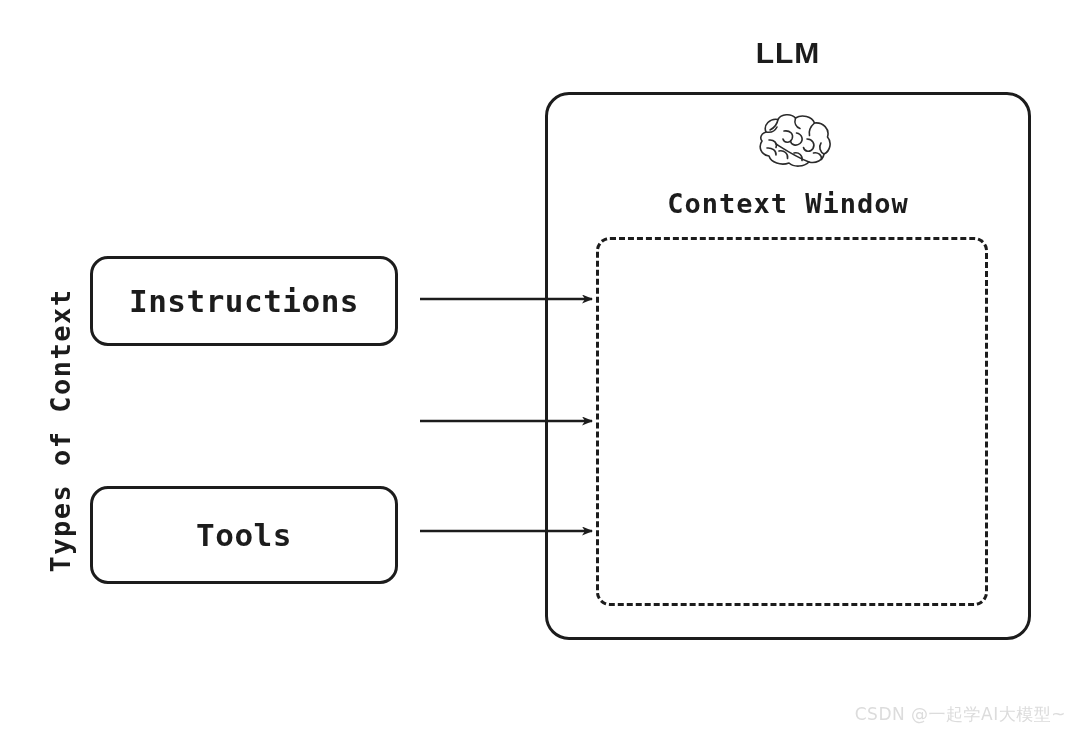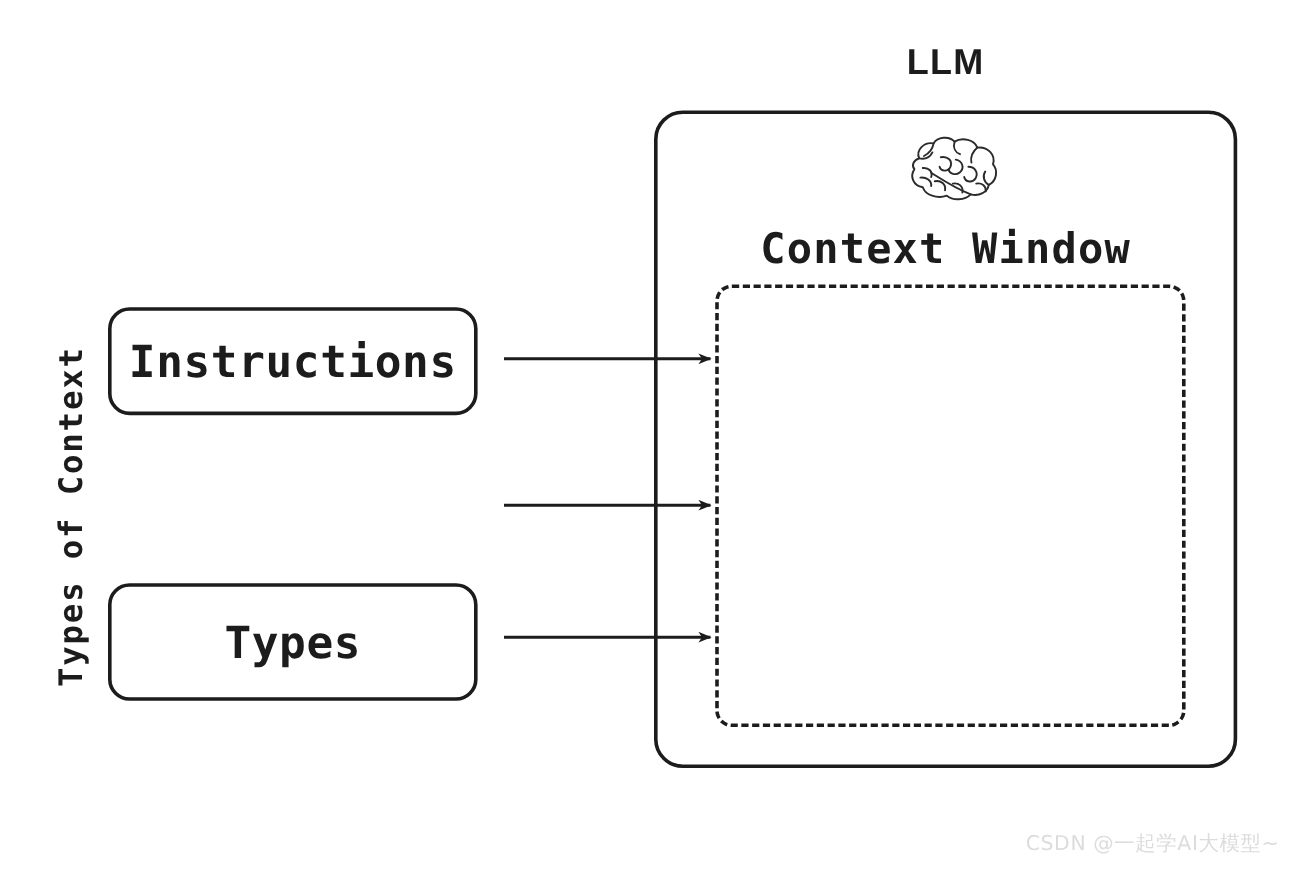--- a/index.html
+++ b/index.html
@@ -49,21 +49,21 @@
     box-sizing: border-box;
     border: 3px solid #1c1c1c;
     border-radius: 18px;
     background: #ffffff;
     display: flex;
     align-items: center;
     justify-content: center;
   }
   .ctx-box-label {
     font-family: "DejaVu Sans Mono", "Liberation Mono", monospace;
-    font-size: 37px;
+    font-size: 31px;
     font-weight: 700;
     letter-spacing: 0.5px;
     color: #1c1c1c;
     white-space: nowrap;
   }
   #ctx-box-0 { top: 256px;  height: 90px; }
   #ctx-box-1 { top: 371px;  height: 98px; }
   #ctx-box-2 { top: 486px;  height: 98px; }
 
   
@@ -103,21 +103,21 @@
   }
 
   
   .ctxwin-title {
     position: absolute;
     left: 545px;
     top: 188px;
     width: 486px;
     text-align: center;
     font-family: "DejaVu Sans Mono", "Liberation Mono", monospace;
-    font-size: 35px;
+    font-size: 27px;
     font-weight: 700;
     letter-spacing: 1px;
     color: #1c1c1c;
   }
 
   
   .ctxwin-box {
     position: absolute;
     left: 596px;
     top: 237px;
@@ -136,21 +136,21 @@
     top: 0;
     width: 1080px;
     height: 732px;
     pointer-events: none;
   }
 
   
   .watermark {
     position: absolute;
     right: 14px;
-    bottom: 18px;
+    bottom: 6px;
     font-family: "DejaVu Sans", "Liberation Sans", sans-serif;
     font-size: 17px;
     color: #dcdcdc;
     letter-spacing: 0.5px;
     white-space: nowrap;
     margin-top: 37px;
   }
 </style>
 </head>
 <body>
@@ -158,21 +158,21 @@
 <div id="diagram-canvas">
 
   <div class="axis-label">Types of Context</div>
 
   <div class="ctx-box" id="ctx-box-0">
     <span class="ctx-box-label">Instructions</span>
   </div>
 
 
   <div class="ctx-box" id="ctx-box-2">
-    <span class="ctx-box-label">Types</span>
+    <span class="ctx-box-label">Tools</span>
   </div>
 
   <div class="llm-title">LLM</div>
 
   <div class="llm-box"></div>
 
   <div class="brain-icon">
     <svg viewBox="0 0 180 120" width="90" height="60" xmlns="http://www.w3.org/2000/svg">
       <g fill="none" stroke="#2b2b2b" stroke-width="3.2" stroke-linecap="round" stroke-linejoin="round">
 

